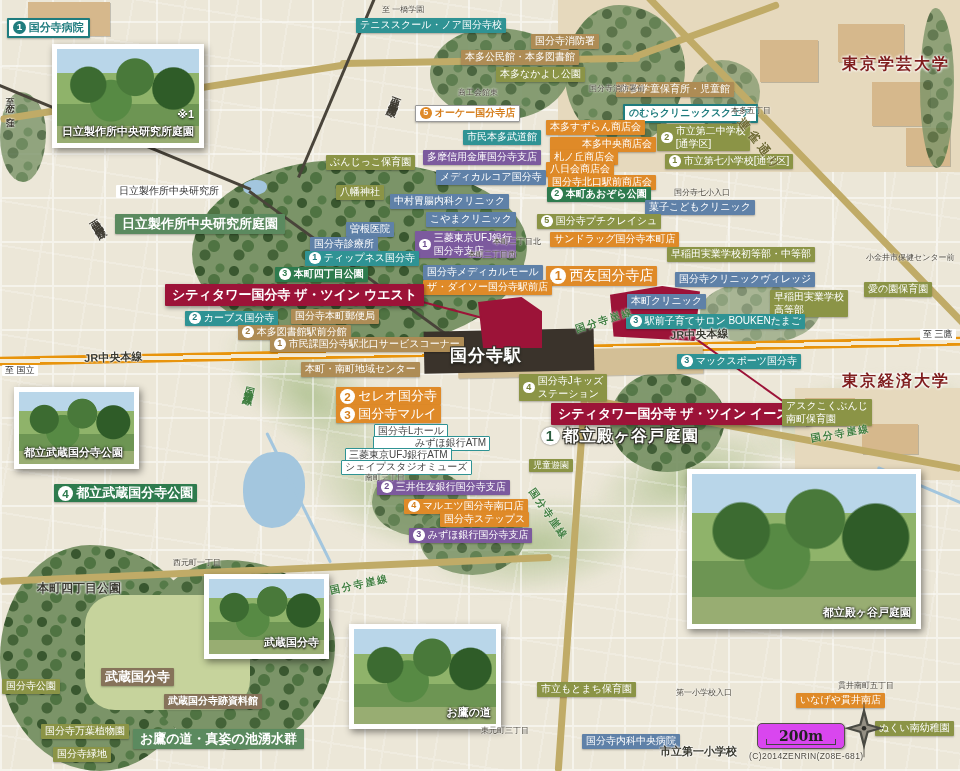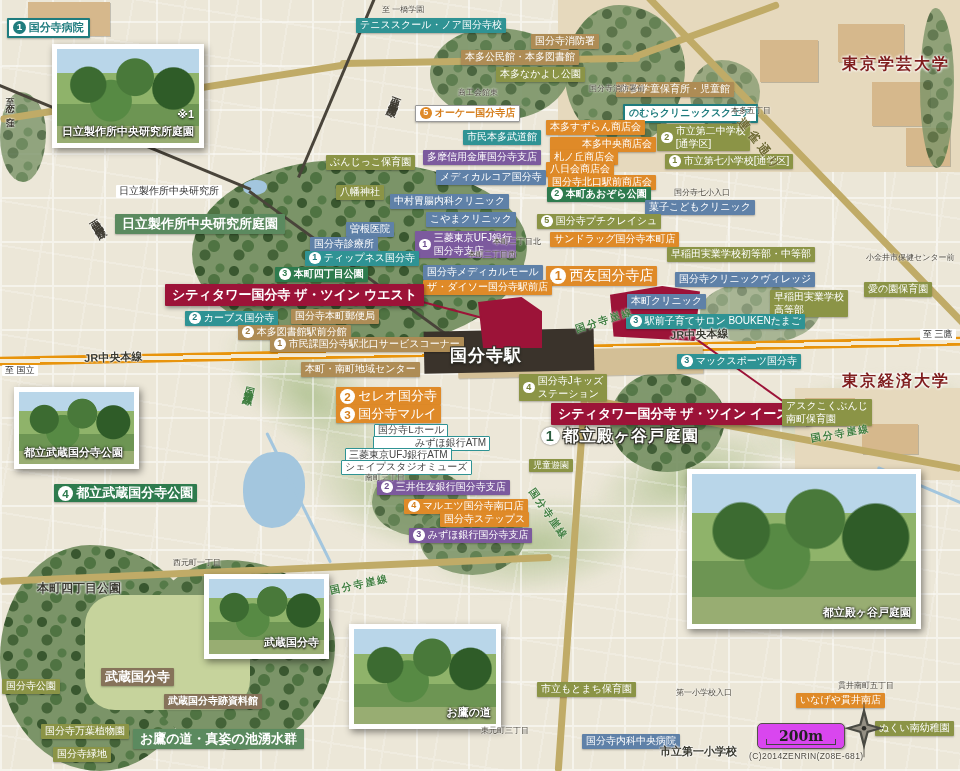--- a/index.html
+++ b/index.html
@@ -233,21 +233,21 @@
       <div class="lbl parkbig" style="left: 115px; top: 214px; font-size: 13px;"><span class="t">日立製作所中央研究所庭園</span></div>
       <div class="lbl parkbig" style="left: 133px; top: 729px; font-size: 13px;"><span class="t">お鷹の道・真姿の池湧水群</span></div>
       <div class="lbl green" style="left: 54px; top: 484px; font-size: 13px;"><span class="num">4</span><span class="t">都立武蔵国分寺公園</span></div>
       <div class="lbl brown" style="left: 101px; top: 668px; font-size: 13px;"><span class="t">武蔵国分寺</span></div>
       <div class="lbl brown" style="left: 164px; top: 694px;"><span class="t">武蔵国分寺跡資料館</span></div>
       <div class="lbl olive" style="left: 2px; top: 679px;"><span class="t">国分寺公園</span></div>
       <div class="lbl olive" style="left: 41px; top: 724px;"><span class="t">国分寺万葉植物園</span></div>
       <div class="lbl olive" style="left: 53px; top: 747px;"><span class="t">国分寺緑地</span></div>
       <div class="lbl shop" style="left: 336px; top: 387px; font-size: 13px;"><span class="num">2</span><span class="t">セレオ国分寺</span></div>
       <div class="lbl shop" style="left: 336px; top: 405px; font-size: 13px;"><span class="num">3</span><span class="t">国分寺マルイ</span></div>
-      <div class="lbl winfo" style="left: 374px; top: 424px; font-family: Liberation Mono, monospace;"><span class="t">国分寺Lホール</span></div>
+      <div class="lbl winfo" style="left: 374px; top: 424px;"><span class="t">国分寺Lホール</span></div>
       <div class="lbl winfo" style="left: 373px; top: 436px; padding-left: 41px;"><span class="t">みずほ銀行ATM</span></div>
       <div class="lbl winfo" style="left: 345px; top: 448px;"><span class="t">三菱東京UFJ銀行ATM</span></div>
       <div class="lbl winfo" style="left: 341px; top: 460px;"><span class="t">シェイプスタジオミューズ</span></div>
       <div class="lbl bank" style="left: 377px; top: 480px;"><span class="num">2</span><span class="t">三井住友銀行国分寺支店</span></div>
       <div class="lbl shop" style="left: 404px; top: 499px;"><span class="num">4</span><span class="t">マルエツ国分寺南口店</span></div>
       <div class="lbl shop" style="left: 440px; top: 512px;"><span class="t">国分寺ステップス</span></div>
       <div class="lbl bank" style="left: 409px; top: 528px;"><span class="num">3</span><span class="t">みずほ銀行国分寺支店</span></div>
       <div class="lbl olive" style="left: 519px; top: 374px;"><span class="num">4</span><span class="t">国分寺Jキッズ
 ステーション</span></div>
       <div class="lbl crimson" style="left: 551px; top: 403px; font-size: 13px;"><span class="t">シティタワー国分寺 ザ・ツイン イースト</span></div>

